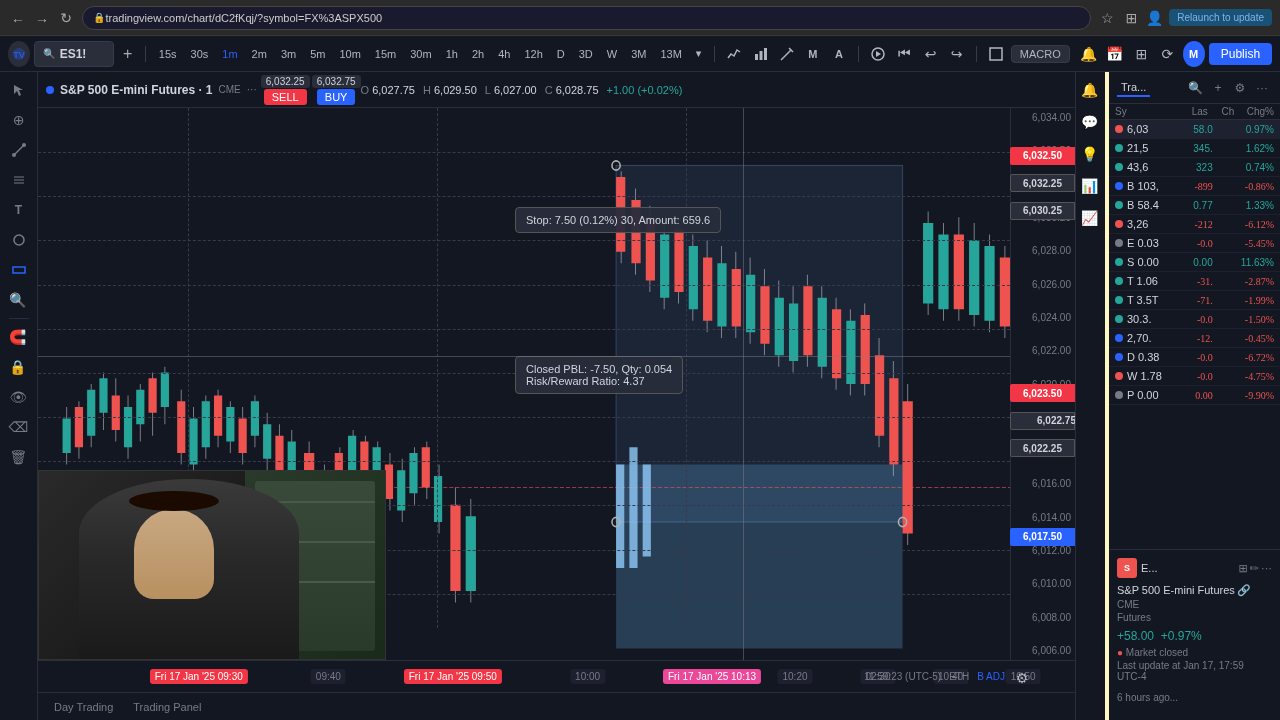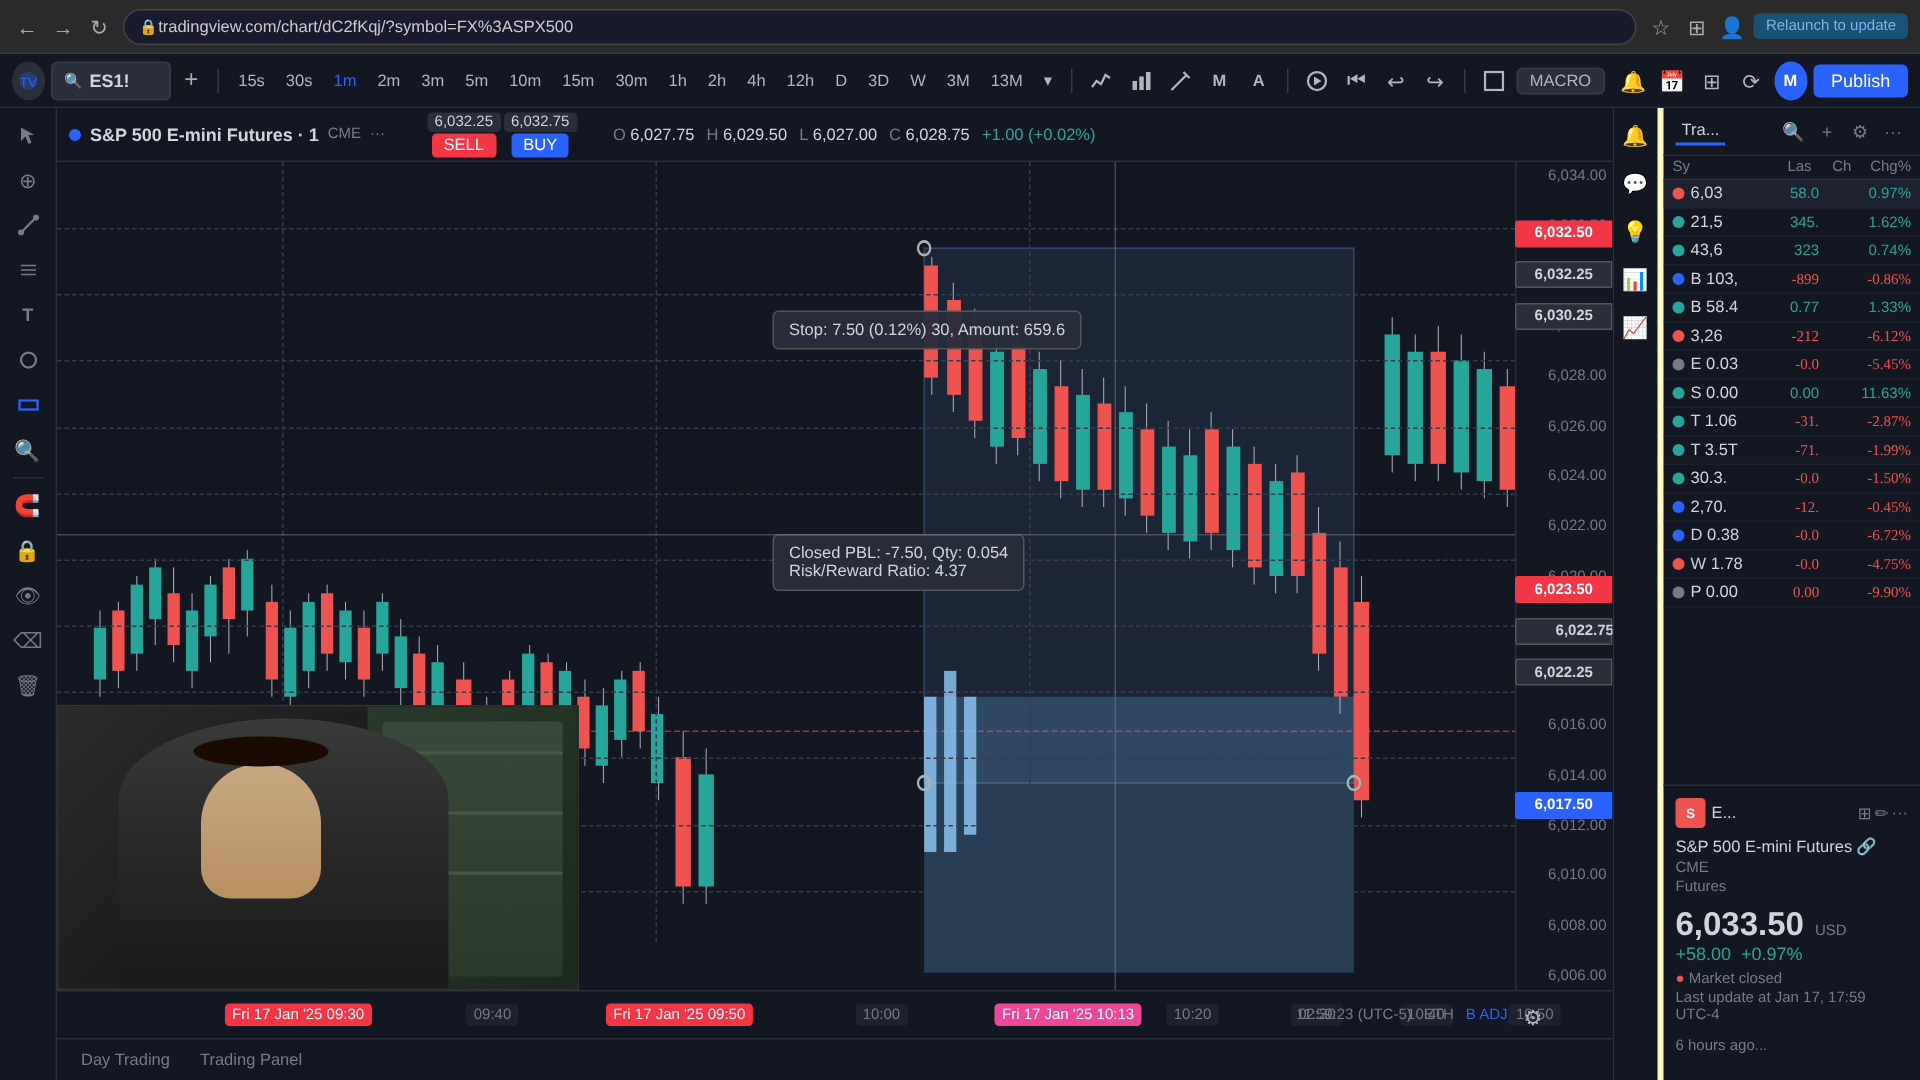--- a/index.html
+++ b/index.html
@@ -32,21 +32,21 @@
 
     
     .left-sidebar { width: 38px; background: #131722; border-right: 1px solid #2a2d3a; display: flex; flex-direction: column; align-items: center; padding: 4px 0; gap: 2px; }
     .side-icon { width: 28px; height: 28px; display: flex; align-items: center; justify-content: center; color: #787b86; font-size: 14px; cursor: pointer; border-radius: 4px; }
     .side-icon.active { color: #2962ff; }
 
     
     .chart-container { flex: 1; display: flex; flex-direction: column; background: #131722; position: relative; }
     
     
-    .chart-header { height: 36px; background: #131722; border-bottom: 1px solid #2a2d3a; display: flex; align-items: center; padding: 0 8px; gap: 24px; }
+    .chart-header { height: 36px; background: #131722; border-bottom: 1px solid #2a2d3a; display: flex; align-items: center; padding: 0 8px; gap: 0; }
     .symbol-info { display: flex; align-items: center; gap: 6px; }
     .symbol-dot { width: 8px; height: 8px; background: #2962ff; border-radius: 50%; }
     .symbol-name { color: #d1d4dc; font-weight: 600; font-size: 12px; }
     .exchange-badge { color: #787b86; font-size: 10px; }
     .ohlc-info { color: #787b86; font-size: 11px; display: flex; gap: 8px; }
     .ohlc-item { display: flex; gap: 3px; }
     .ohlc-label { color: #787b86; }
     .ohlc-val { color: #d1d4dc; }
     .price-change-pos { color: #26a69a; }
 
@@ -766,24 +766,20 @@
         <span class="inst-name">E...</span>
         <div class="inst-icons">
           <span class="inst-icon">⊞</span>
           <span class="inst-icon">✏</span>
           <span class="inst-icon">···</span>
         </div>
       </div>
       <div class="inst-full-name">S&amp;P 500 E-mini Futures 🔗</div>
       <div class="inst-exchange">CME</div>
       <div class="inst-type">Futures</div>
-      <div>
-        <span class="inst-price">6,033.50</span>
-        <span style="font-size:10px; color:#787b86; margin-left:4px;">USD</span>
-      </div>
       <div class="inst-change pos">+58.00 &nbsp;+0.97%</div>
       <div class="inst-status">
         <span style="color:#ef5350;">●</span> Market closed
       </div>
       <div class="inst-update">Last update at Jan 17, 17:59</div>
       <div class="inst-update">UTC-4</div>
       <div style="height:30px; display:flex; align-items:center;">
         <span style="font-size:10px; color:#787b86;">6 hours ago...</span>
       </div>
     </div>

